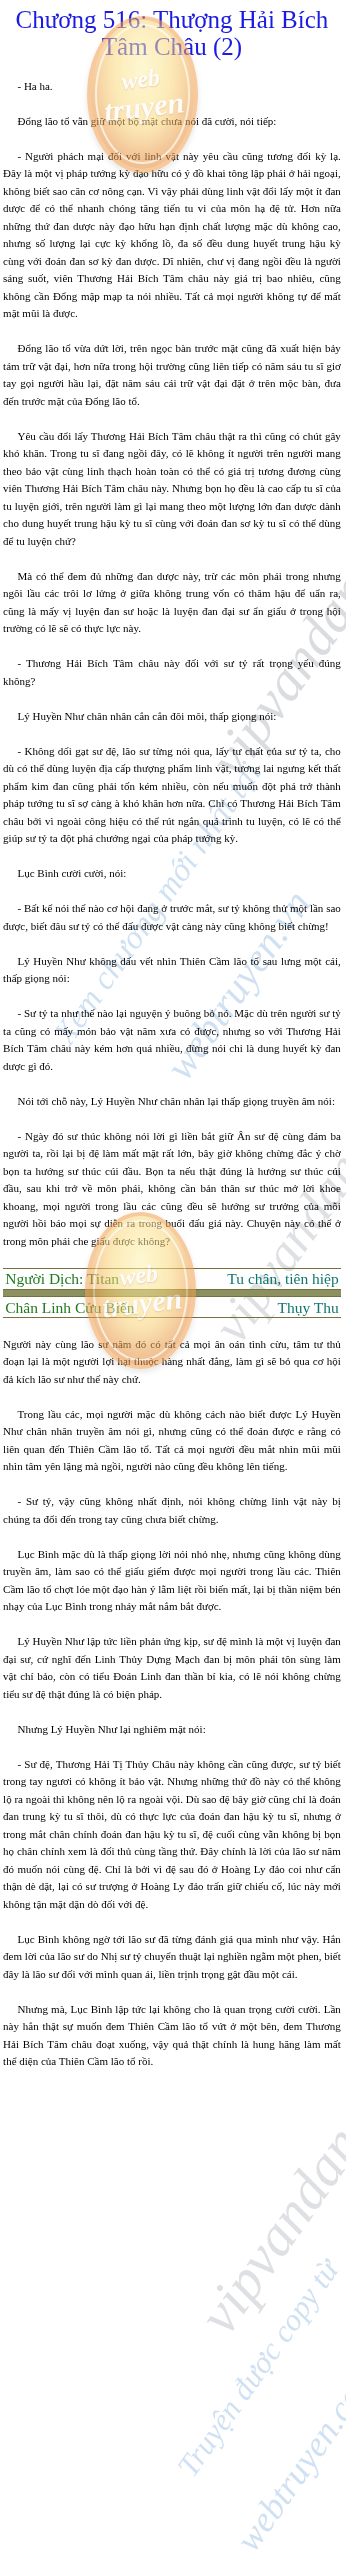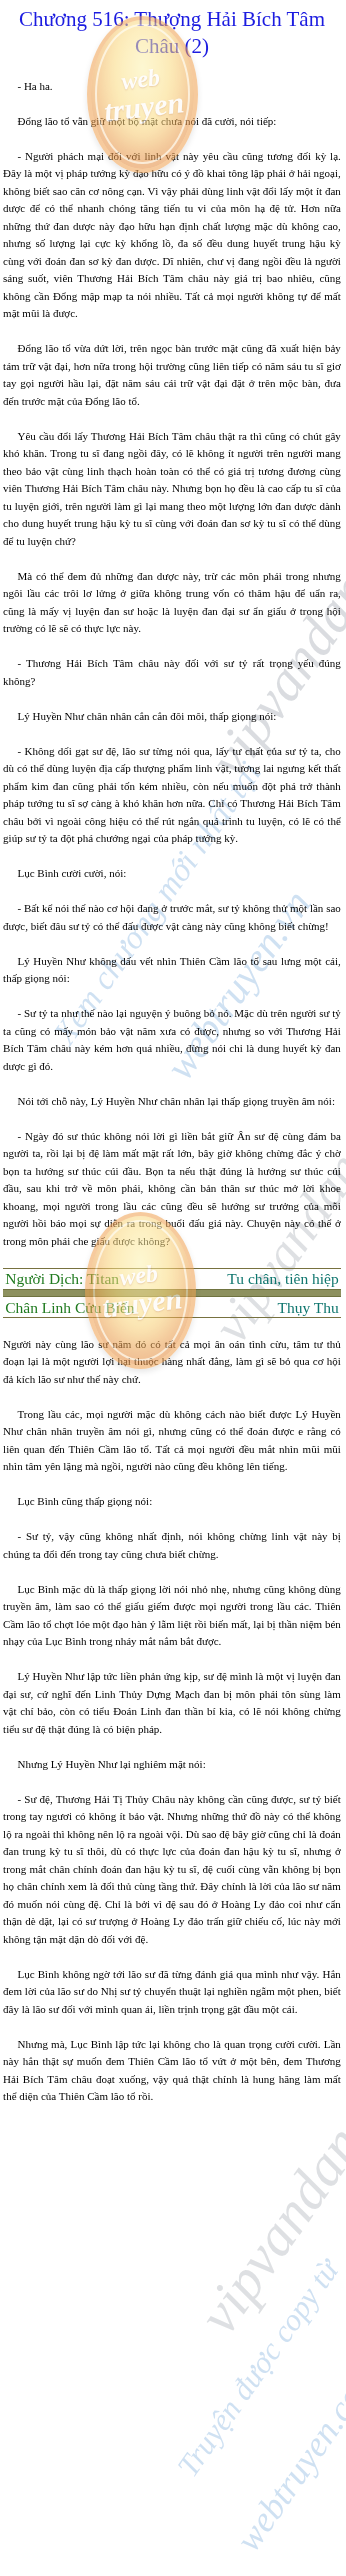--- a/index.html
+++ b/index.html
@@ -20,21 +20,21 @@
     font-family:"Liberation Serif", serif;
     transform-origin:0 0;
     opacity:.55;
     pointer-events:none;
   }
   
   .content{position:relative;z-index:1;padding:5.2px 6.2px 0 3.1px;}
   .title{
     text-align:center;
     color:#1c1ce0;
-    font-size:21px;
+    font-size:25px;
     line-height:27px;
     font-weight:normal;
     margin:1px 0 12.4px 0;
   }
   .para{
     font-size:11px;
     line-height:17.5px;
     text-align:justify;
     text-indent:14.4px;
     margin:17.5px 0;
@@ -148,21 +148,20 @@
           <span class="logo-web">web</span>
           <span class="logo-truyen">truyen</span>
         </div>
       </div>
     </div>
 
     <div class="paras-after">
 
     <p class="para">Người này cùng lão sư năm đó có tất cả mọi ân oán tình cừu, tâm tư thủ đoạn lại là một người lợi hại thuộc hàng nhất đẳng, làm gì sẽ bỏ qua cơ hội đả kích lão sư như thế này chứ.</p>
         <p class="para">Trong lầu các, mọi người mặc dù không cách nào biết được Lý Huyền Như chân nhân truyền âm nói gì, nhưng cũng có thể đoán được e rằng có liên quan đến Thiên Cầm lão tổ. Tất cả mọi người đều mắt nhìn mũi mũi nhìn tâm yên lặng mà ngồi, người nào cũng đều không lên tiếng.</p>
-        <p class="para">Lục Bình cũng thấp giọng nói:</p>
         <p class="para">- Sư tỷ, vậy cũng không nhất định, nói không chừng linh vật này bị chúng ta đổi đến trong tay cũng chưa biết chừng.</p>
         <p class="para">Lục Bình mặc dù là thấp giọng lời nói nhỏ nhẹ, nhưng cũng không dùng truyền âm, làm sao có thể giấu giếm được mọi người trong lầu các. Thiên Cầm lão tổ chợt lóe một đạo hàn ý lẫm liệt rồi biến mất, lại bị thần niệm bén nhạy của Lục Bình trong nháy mắt nắm bắt được.</p>
         <p class="para">Lý Huyền Như lập tức liền phản ứng kịp, sư đệ mình là một vị luyện đan đại sư, cứ nghĩ đến Linh Thủy Dựng Mạch đan bị môn phái tôn sùng làm vật chí bảo, còn có tiểu Đoán Linh đan thần bí kia, có lẽ nói không chừng tiểu sư đệ thật đúng là có biện pháp.</p>
         <p class="para">Nhưng Lý Huyền Như lại nghiêm mặt nói:</p>
         <p class="para">- Sư đệ, Thương Hải Tị Thủy Châu này không cần cũng được, sư tỷ biết trong tay ngươi có không ít bảo vật. Nhưng những thứ đồ này có thể không lộ ra ngoài thì không nên lộ ra ngoài vội. Dù sao đệ bây giờ cũng chỉ là đoán đan trung kỳ tu sĩ thôi, dù có thực lực của đoán đan hậu kỳ tu sĩ, nhưng ở trong mắt chân chính đoán đan hậu kỳ tu sĩ, đệ cuối cùng vẫn không bị bọn họ chân chính xem là đối thủ cùng tầng thứ. Đây chính là lời của lão sư năm đó muốn nói cùng đệ. Chỉ là bởi vì đệ sau đó ở Hoàng Ly đảo coi như cẩn thận dè dặt, lại có sư trượng ở Hoàng Ly đảo trấn giữ chiếu cố, lúc này mới không tận mặt dặn dò đối với đệ.</p>
         <p class="para">Lục Bình không ngờ tới lão sư đã từng đánh giá qua mình như vậy. Hắn đem lời của lão sư do Nhị sư tỷ chuyển thuật lại nghiền ngẫm một phen, biết đây là lão sư đối với mình quan ái, liền trịnh trọng gật đầu một cái.</p>
         <p class="para">Nhưng mà, Lục Bình lập tức lại không cho là quan trọng cười cười. Lần này hắn thật sự muốn đem Thiên Cầm lão tổ vứt ở một bên, đem Thương Hải Bích Tâm châu đoạt xuống, vậy quả thật chính là hung hăng làm mất thể diện của Thiên Cầm lão tổ rồi.</p>
       </div>
 
   </div>

